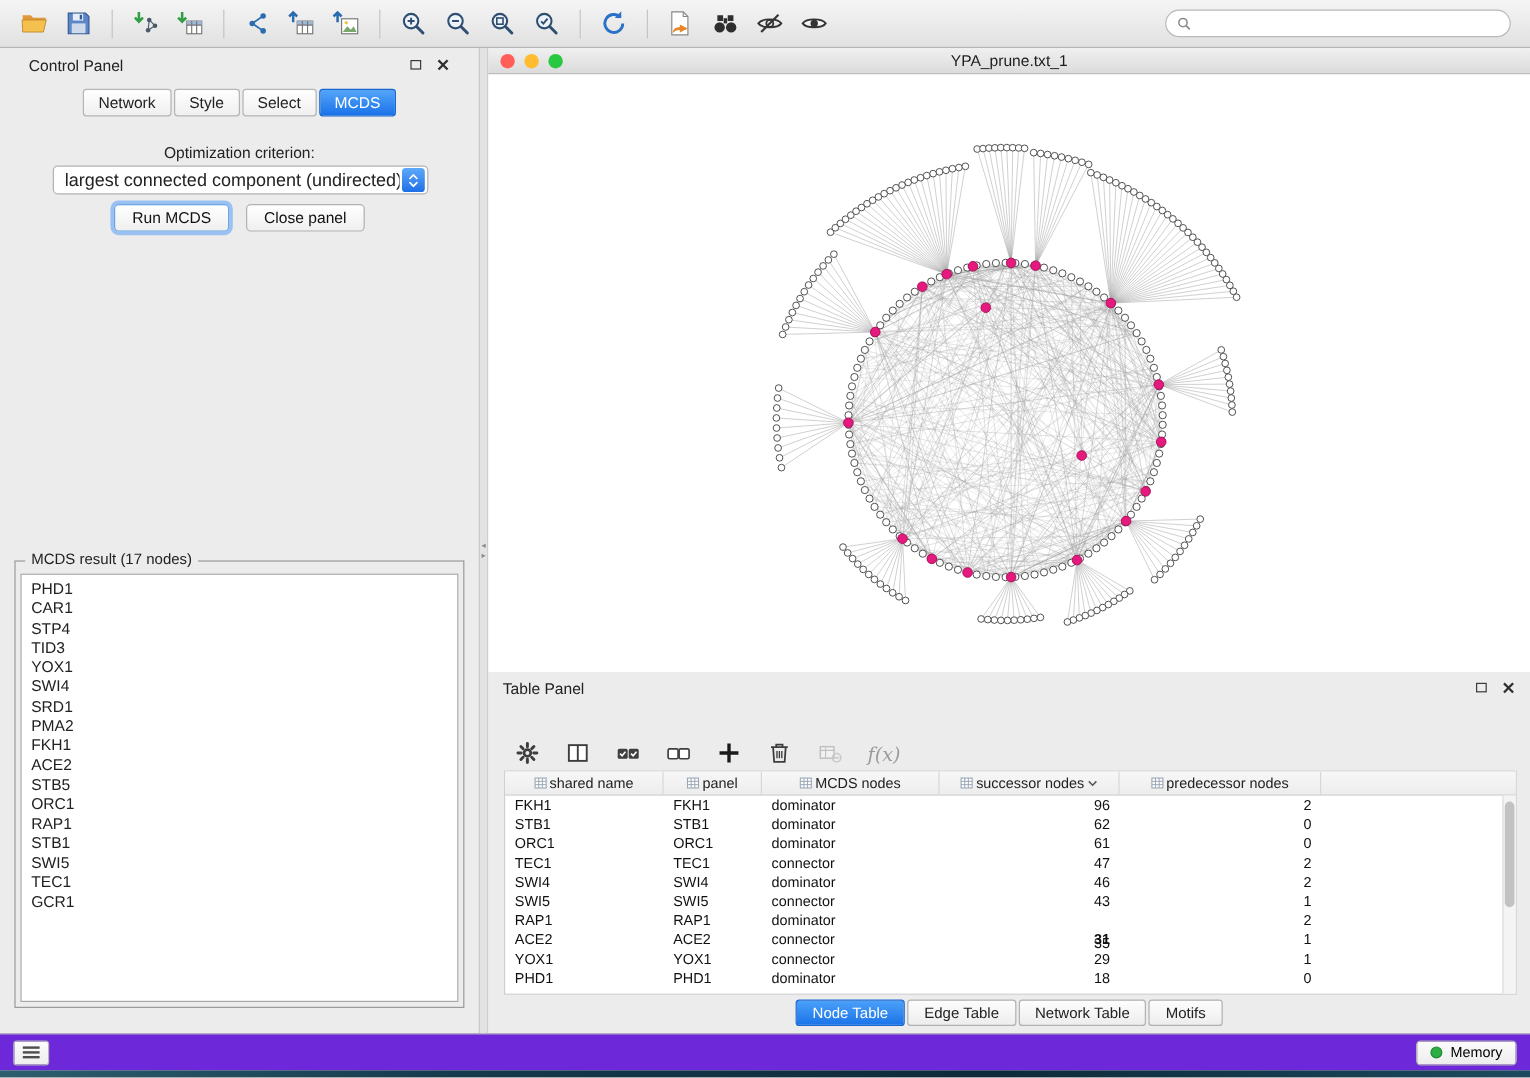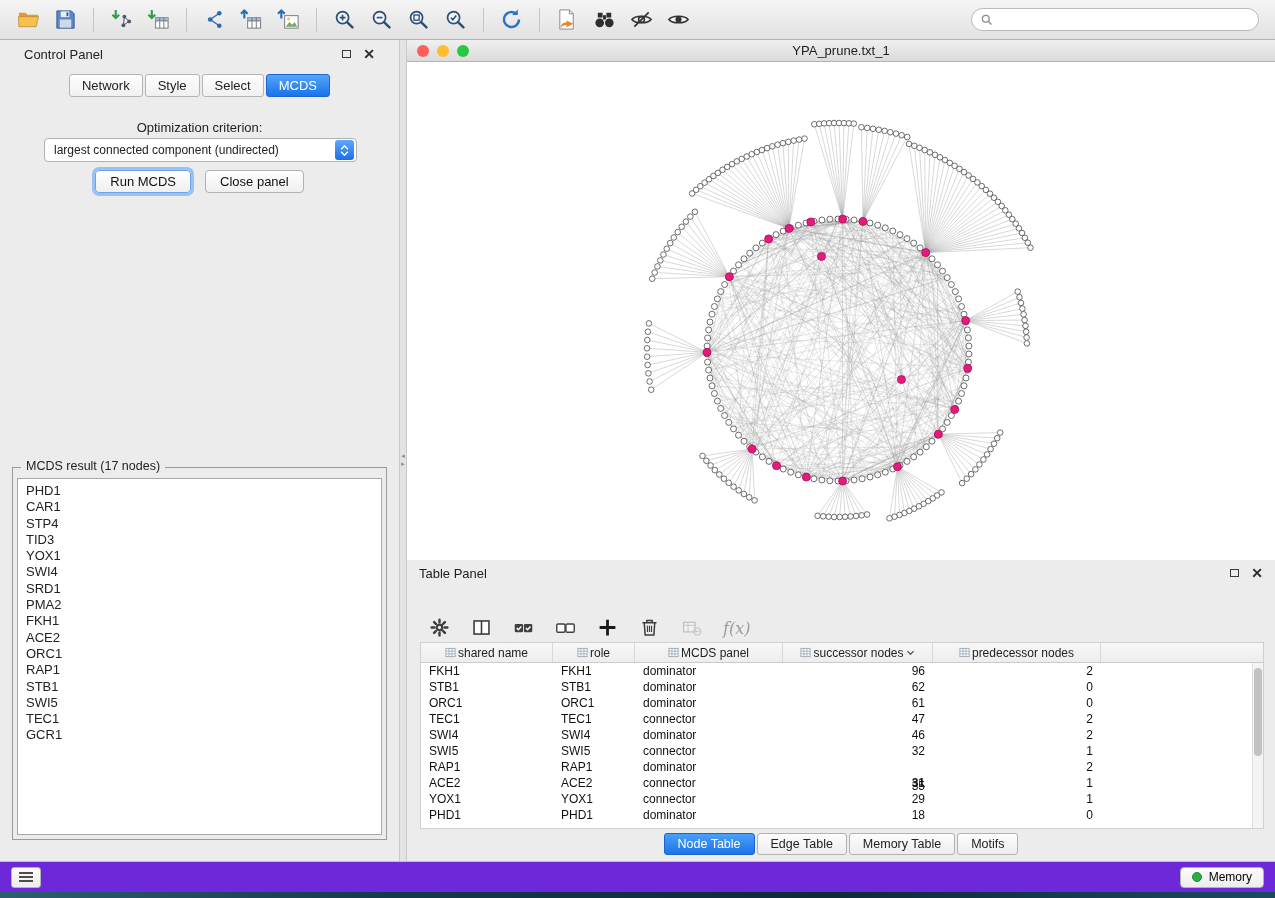--- a/index.html
+++ b/index.html
@@ -18,21 +18,21 @@
 .control-panel{position:absolute;top:40px;left:0;width:399px;bottom:37px;background:#ececec}
 .cp-header{height:28px;display:flex;align-items:center;padding:0 24px;font-size:13px}
 .win-icons{margin-left:auto;display:flex;gap:12px;align-items:center}
 .float-icon{width:9px;height:8px;border:1.5px solid #3a3a3a;display:inline-block}
 .close-x{font-size:14px;font-weight:bold;color:#2e2e2e;line-height:1;cursor:pointer}
 .cp-tabs{position:absolute;top:34px;width:100%;display:flex;justify-content:center;gap:2px}
 .cp-tab{font-size:13px;font-family:inherit;padding:3px 12px;background:linear-gradient(#fefefe,#f0f0f0);border:1px solid #b5b5b5;border-radius:3px;cursor:pointer;color:#222}
 .cp-tab.active{background:linear-gradient(#54a5f8,#1a73e9);border-color:#1a66d0;color:#fff}
 .opt-label{position:absolute;top:80px;width:100%;text-align:center;font-size:13px}
 .criterion{position:absolute;top:98px;left:44px;width:313px;height:24px;background:#fff;border:1px solid #b2b2b2;border-radius:4px;display:flex;align-items:center;cursor:pointer}
-.criterion .txt{flex:1;padding-left:9px;font-size:12px;white-space:nowrap;overflow:hidden}
+.criterion .txt{flex:1;padding-left:9px;font-size:15px;white-space:nowrap;overflow:hidden}
 .stepper{width:19px;height:20px;margin:2px;background:linear-gradient(#5fa9f9,#1d6fe8);border-radius:3px;display:flex;flex-direction:column;align-items:center;justify-content:center;gap:1px;flex:none}
 .cp-buttons{position:absolute;top:130px;width:100%;display:flex;justify-content:center;gap:14px}
 .cp-btn{font-size:13px;font-family:inherit;padding:3px 14px;background:linear-gradient(#ffffff,#efefef);border:1px solid #b2b2b2;border-radius:4px;cursor:pointer;color:#111}
 .cp-btn.focused{box-shadow:0 0 0 3px rgba(100,165,245,.6);border-color:#6ba7e8}
 .result-box{position:absolute;left:12px;right:12px;top:427px;height:373px;border:1px solid #9a9a9a;padding:10px 4px 4px}
 .result-legend{position:absolute;top:-9px;left:8px;background:#ececec;padding:0 5px;font-size:12.5px}
 .result-list{width:100%;height:100%;background:#fff;border:1px solid #a8a8a8;overflow:hidden;padding:4px 8px;font-size:13px;line-height:16.3px}
 .result-item{cursor:default}
 
 .splitter{position:absolute;top:40px;left:399px;width:8px;bottom:37px;background:#e3e3e3;border-left:1px solid #c9c9c9;border-right:1px solid #c9c9c9}
@@ -280,20 +280,21 @@
           <div class="result-item">PHD1</div>
           <div class="result-item">CAR1</div>
           <div class="result-item">STP4</div>
           <div class="result-item">TID3</div>
           <div class="result-item">YOX1</div>
           <div class="result-item">SWI4</div>
           <div class="result-item">SRD1</div>
           <div class="result-item">PMA2</div>
           <div class="result-item">FKH1</div>
           <div class="result-item">ACE2</div>
+          <div class="result-item">STB5</div>
           <div class="result-item">ORC1</div>
           <div class="result-item">RAP1</div>
           <div class="result-item">STB1</div>
           <div class="result-item">SWI5</div>
           <div class="result-item">TEC1</div>
           <div class="result-item">GCR1</div>
         </div>
     </div>
   </div>
 
@@ -1262,28 +1263,28 @@
                 <rect x="1" y="1.5" width="10" height="9" fill="#fff" stroke="#9aa7b5"></rect>
                 <path d="M1 4.5h10M1 7.5h10M4.3 1.5v9M7.6 1.5v9" stroke="#9aa7b5" stroke-width=".9"></path>
               </svg>
               <span>shared name</span>
             </div>
             <div class="th" style="width: 82px;">
               <svg viewBox="0 0 12 12" width="11" height="11">
                 <rect x="1" y="1.5" width="10" height="9" fill="#fff" stroke="#9aa7b5"></rect>
                 <path d="M1 4.5h10M1 7.5h10M4.3 1.5v9M7.6 1.5v9" stroke="#9aa7b5" stroke-width=".9"></path>
               </svg>
-              <span>role</span>
+              <span>panel</span>
             </div>
             <div class="th" style="width: 148px;">
               <svg viewBox="0 0 12 12" width="11" height="11">
                 <rect x="1" y="1.5" width="10" height="9" fill="#fff" stroke="#9aa7b5"></rect>
                 <path d="M1 4.5h10M1 7.5h10M4.3 1.5v9M7.6 1.5v9" stroke="#9aa7b5" stroke-width=".9"></path>
               </svg>
-              <span>MCDS panel</span>
+              <span>MCDS nodes</span>
             </div>
             <div class="th" style="width: 150px;">
               <svg viewBox="0 0 12 12" width="11" height="11">
                 <rect x="1" y="1.5" width="10" height="9" fill="#fff" stroke="#9aa7b5"></rect>
                 <path d="M1 4.5h10M1 7.5h10M4.3 1.5v9M7.6 1.5v9" stroke="#9aa7b5" stroke-width=".9"></path>
               </svg>
               <span>successor nodes</span>
               <svg width="9" height="9" viewBox="0 0 10 10">
                 <path d="M1.5 3.5L5 7l3.5-3.5" fill="none" stroke="#555" stroke-width="1.4"></path>
               </svg>
@@ -1330,21 +1331,21 @@
               <div class="td txt" style="width: 132px;">SWI4</div>
               <div class="td txt" style="width: 82px;">SWI4</div>
               <div class="td txt" style="width: 148px;">dominator</div>
               <div class="td num" style="width: 150px;">46</div>
               <div class="td num" style="width: 168px;">2</div>
             </div>
             <div class="t-row">
               <div class="td txt" style="width: 132px;">SWI5</div>
               <div class="td txt" style="width: 82px;">SWI5</div>
               <div class="td txt" style="width: 148px;">connector</div>
-              <div class="td num" style="width: 150px;">32</div>
+              <div class="td num" style="width: 150px;">43</div>
               <div class="td num" style="width: 168px;">1</div>
             </div>
             <div class="t-row">
               <div class="td txt" style="width: 132px;">RAP1</div>
               <div class="td txt" style="width: 82px;">RAP1</div>
               <div class="td txt" style="width: 148px;">dominator</div>
               <div class="td num" style="width: 150px; margin-top: 38px;">35</div>
               <div class="td num" style="width: 168px;">2</div>
             </div>
             <div class="t-row">
@@ -1369,21 +1370,21 @@
               <div class="td num" style="width: 168px;">0</div>
             </div>
           </div>
         <div class="v-scroll">
             <div class="v-thumb"></div>
           </div>
       </div>
       <div class="tp-tabs" id="tp-tabs">
           <button class="tp-tab active">Node Table</button>
           <button class="tp-tab">Edge Table</button>
-          <button class="tp-tab">Memory Table</button>
+          <button class="tp-tab">Network Table</button>
           <button class="tp-tab">Motifs</button>
         </div>
     </div>
   </div>
 
   <div class="statusbar">
     <div class="menu-btn">
         <i></i>
         <i></i>
         <i></i>

